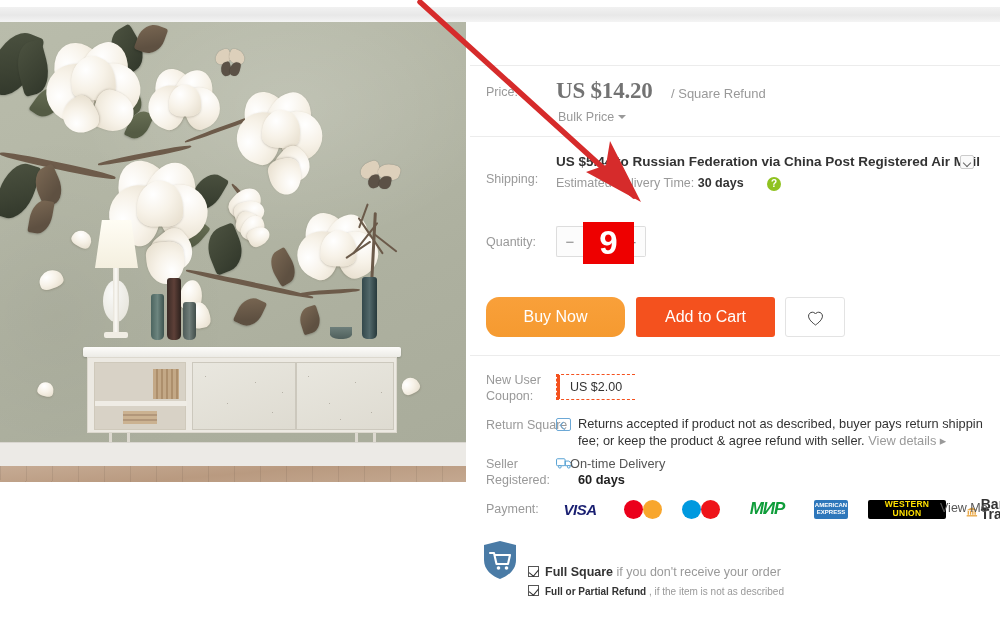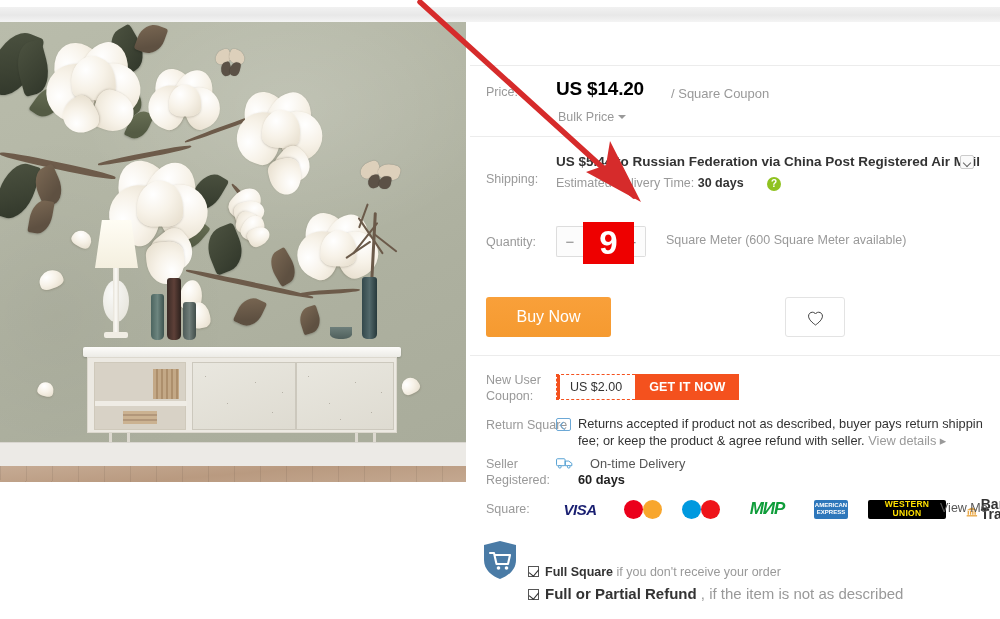--- a/index.html
+++ b/index.html
@@ -100,22 +100,22 @@
   .twig { position:absolute; background:#6b5a4a; transform-origin:bottom center; border-radius:2px; }
 
   
   .detail { position:absolute; left:470px; top:22px; width:530px; height:597px; background:#fff; }
   .divider { position:absolute; left:0; width:530px; height:1px; background:#ececec; }
 
   .title { position:absolute; left:16px; top:10px; width:510px; font-size:16px; color:#333;
       line-height:22px; font-weight:400; letter-spacing:.1px; }
 
   .row-label { position:absolute; font-size:12.5px; color:#999; line-height:16px; }
-  .price-amt { position:absolute; left:86px; top:56px; font-size:19px; font-weight:bold; color:#000000;
-      letter-spacing:-.2px; }
+  .price-amt { position:absolute; left:86px; top:56px; font-size:23px; font-weight:bold; color:#737373;
+      letter-spacing:-.2px;font-family:Liberation Serif, serif; }
   .price-unit { position:absolute; left:201px; top:64px; font-size:13px; color:#999; }
   .bulk { position:absolute; left:88px; top:88px; font-size:12.5px; color:#999; cursor:pointer; }
   .caret-dn { display:inline-block; width:0;height:0;border-left:4px solid transparent;
       border-right:4px solid transparent;border-top:4px solid #999; vertical-align:2px; margin-left:4px; }
 
   .ship-main { position:absolute; left:86px; top:132px; font-size:13.5px; color:#333; font-weight:bold; }
   .ship-dd { position:absolute; left:490px; top:133px; width:14px; height:14px;
       border:1px solid #ccc; background:#fafafa; border-radius:2px; cursor:pointer; }
   .ship-dd::after{content:"";position:absolute;left:3px;top:4px;width:5px;height:5px;
       border-right:1.4px solid #666;border-bottom:1.4px solid #666;transform:rotate(45deg);}
@@ -133,21 +133,21 @@
   .qty-input { width:36px; height:31px; border:1px solid #ddd; text-align:center; font-size:14px;
       color:#333; outline:none; background:#fff; }
   .qty-unit { position:absolute; left:196px; top:211px; font-size:12.5px; color:#999; }
 
   
   .qty-annot { position:absolute; left:113px; top:200px; width:51px; height:42px; background:#ee0000;
       color:#fff; font-size:33px; font-weight:bold; text-align:center; line-height:42px; z-index:40;
       font-family:"Liberation Sans", sans-serif; }
 
   
-  .btn-buy { position:absolute; left:16px; top:275px; width:125px; height:40px; border:none; border-radius:3px;
+  .btn-buy { position:absolute; left:16px; top:275px; width:139px; height:40px; border:none; border-radius:13px;
       background:linear-gradient(#f9a03a,#f59a30); color:#fff; font-size:16px; cursor:pointer; }
   .btn-cart { position:absolute; left:166px; top:275px; width:139px; height:40px; border:none; border-radius:3px;
       background:#f4511e; color:#fff; font-size:16px; cursor:pointer; }
   .btn-wish { position:absolute; left:315px; top:275px; width:60px; height:40px; border:1px solid #e3e3e3;
       border-radius:3px; background:#fff; cursor:pointer; }
   .heart { position:absolute; left:21px; top:13px; width:17px; height:15px; }
 
   
   .coupon { position:absolute; left:86px; top:352px; height:26px; display:flex; align-items:stretch; }
   .coupon-amt { border:1px dashed #f4511e; border-right:none; background:#fff; color:#333; font-size:12.5px;
@@ -158,21 +158,21 @@
   
   .ret-icon { position:absolute; left:86px; top:396px; width:15px; height:13px; border:1.3px solid #6ca8d6;
       border-radius:2px; }
   .ret-icon::after{content:"";position:absolute;left:2.5px;top:4px;width:7px;height:5px;
       border-left:1.3px solid #6ca8d6;border-bottom:1.3px solid #6ca8d6;transform:rotate(45deg) scale(.9);}
   .ret-text { position:absolute; left:108px; top:393px; width:430px; font-size:12.8px; color:#333; line-height:17px; }
   .ret-text .muted { color:#999; cursor:pointer; }
 
   
   .del-icon { position:absolute; left:86px; top:435px; width:17px; height:12px; }
-  .guar-1 { position:absolute; left:120px; top:434px; font-size:12.8px; color:#555; }
+  .guar-1 { position:absolute; left:100px; top:434px; font-size:12.8px; color:#555; }
   .guar-2 { position:absolute; left:108px; top:450px; font-size:12.8px; color:#222; font-weight:bold; }
 
   
   .pay { position:absolute; left:86px; top:477px; height:20px; display:flex; align-items:center; gap:20px; }
   .pm { height:19px; border-radius:2px; display:flex; align-items:center; justify-content:center;
       font-size:9px; font-weight:bold; }
   .pm-visa { width:48px; background:#fff; color:#1a1f71; font-size:15px; font-style:italic;
       font-family:"Liberation Sans", sans-serif; letter-spacing:-.5px; }
   .pm-mc   { width:38px; position:relative; }
   .pm-mc i { position:absolute; top:0; width:19px; height:19px; border-radius:50%; }
@@ -184,21 +184,21 @@
   .pm-wu   { width:78px; background:#000; color:#ffe000; font-size:8.5px; line-height:9px; text-align:center;
       letter-spacing:.3px; padding-top:.5px; position:relative; }
   .pm-bank { width:70px; display:flex; align-items:flex-end; gap:3px; color:#333; font-size:14px; line-height:10px; }
   .bank-g { width:16px; height:15px; position:relative; }
   .viewmore { position:absolute; left:470px; top:479px; font-size:12.5px; color:#555; white-space:nowrap; cursor:pointer; }
 
   
   .bp-shield { position:absolute; left:13px; top:518px; width:34px; height:40px; }
   .bp-title { position:absolute; left:58px; top:516px; font-size:20px; color:#4a7ba6; font-weight:bold; }
   .bp-l1 { position:absolute; left:58px; top:543px; font-size:12.5px; color:#999; }
-  .bp-l2 { position:absolute; left:58px; top:563px; font-size:15px; color:#999; }
+  .bp-l2 { position:absolute; left:58px; top:563px; font-size:10px; color:#999; }
   .bp-l1 b, .bp-l2 b { color:#333; }
   .chk { display:inline-block; width:11px; height:11px; border:1.3px solid #555; position:relative;
       margin-right:6px; vertical-align:-1px; }
   .chk::after{content:"";position:absolute;left:2px;top:0px;width:5px;height:8px;
       border-right:1.5px solid #333;border-bottom:1.5px solid #333;transform:rotate(40deg);}
 
   
   .arrow-svg { position:absolute; left:0; top:0; width:1000px; height:619px; pointer-events:none; z-index:45; }
 </style>
 </head>
@@ -354,21 +354,21 @@
     </div>
 
   </div>
 
   <div class="detail">
 
     <div class="divider" style="top:43px;"></div>
 
     <div class="row-label" style="left:16px; top:62px;">Price:</div>
     <div class="price-amt">US $14.20</div>
-    <div class="price-unit">/ Square Coupon</div>
+    <div class="price-unit">/ Square Refund</div>
     <div class="bulk">
       <span>Bulk Price</span><span class="caret-dn"></span>
     </div>
     <div class="divider" style="top:114px;"></div>
 
     <div class="row-label" style="left:16px; top:149px;">Shipping:</div>
     <div class="ship-main">US $5.44 to Russian Federation via China Post Registered Air Mail</div>
     <div class="ship-dd"></div>
     <div class="edt">
       <span>Estimated Delivery Time:</span>
@@ -376,58 +376,57 @@
       <b>days</b>
     </div>
     <div class="help-q">?</div>
 
     <div class="row-label" style="left:16px; top:212px;">Quantity:</div>
     <div class="qty-wrap">
       <div class="qty-btn qty-minus">−</div>
       <input class="qty-input" value="9" style="">
       <div class="qty-btn qty-plus">+</div>
     </div>
-    <div class="qty-unit">Square Meter (600 Square Meter available)</div>
 
     <div class="qty-annot">9</div>
 
     <button class="btn-buy">Buy Now</button>
+    <button class="btn-cart">Add to Cart</button>
     <button class="btn-wish">
       <svg class="heart" viewBox="0 0 24 22">
         <path d="M12 20.5 C12 20.5 1.8 13.9 1.8 7.6 C1.8 4.2 4.4 1.8 7.4 1.8 C9.6 1.8 11.2 3 12 4.4
                  C12.8 3 14.4 1.8 16.6 1.8 C19.6 1.8 22.2 4.2 22.2 7.6 C22.2 13.9 12 20.5 12 20.5 Z" fill="none" stroke="#333" stroke-width="1.4"></path>
       </svg>
     </button>
     <div class="divider" style="top:333px;"></div>
 
     <div class="row-label" style="left:16px; top:350px; width:64px;"><span>New User Coupon:</span></div>
     <div class="coupon">
       <div class="coupon-amt">US $2.00</div>
-      <div class="coupon-cta">GET IT NOW</div>
     </div>
 
     <div class="row-label" style="left:16px; top:395px;">Return Square</div>
     <div class="ret-icon"></div>
     <div class="ret-text">
       <span>Returns accepted if product not as described, buyer pays return shippin</span><br>
       <span>fee; or keep the product &amp; agree refund with seller.</span>
       <span class="muted">View details ▸</span>
     </div>
 
     <div class="row-label" style="left:16px; top:434px; width:70px;"><span>Seller Registered:</span></div>
     <svg class="del-icon" viewBox="0 0 22 15">
       <rect x="0.7" y="2" width="11" height="9" rx="1.2" fill="none" stroke="#4a9bd1" stroke-width="1.2"></rect>
       <path d="M12 5 H16.5 L20.5 8 V11 H12 Z" fill="none" stroke="#4a9bd1" stroke-width="1.2"></path>
       <circle cx="5" cy="12.4" r="1.7" fill="#fff" stroke="#4a9bd1" stroke-width="1.2"></circle>
       <circle cx="16.5" cy="12.4" r="1.7" fill="#fff" stroke="#4a9bd1" stroke-width="1.2"></circle>
     </svg>
     <div class="guar-1">On-time Delivery</div>
     <div class="guar-2">60 days</div>
 
-    <div class="row-label" style="left:16px; top:479px;">Square:</div>
+    <div class="row-label" style="left:16px; top:479px;">Payment:</div>
     <div class="pay">
       <div class="pm pm-visa">VISA</div>
       <div class="pm pm-mc">
         <i style="left:0;background:#eb001b;"></i>
           <i style="left:19px;background:#f79e1b;opacity:.92;"></i>
       </div>
       <div class="pm pm-maestro">
         <i style="left:0;background:#0099df;"></i>
           <i style="left:19px;background:#ed0006;opacity:.92;"></i>
       </div>

